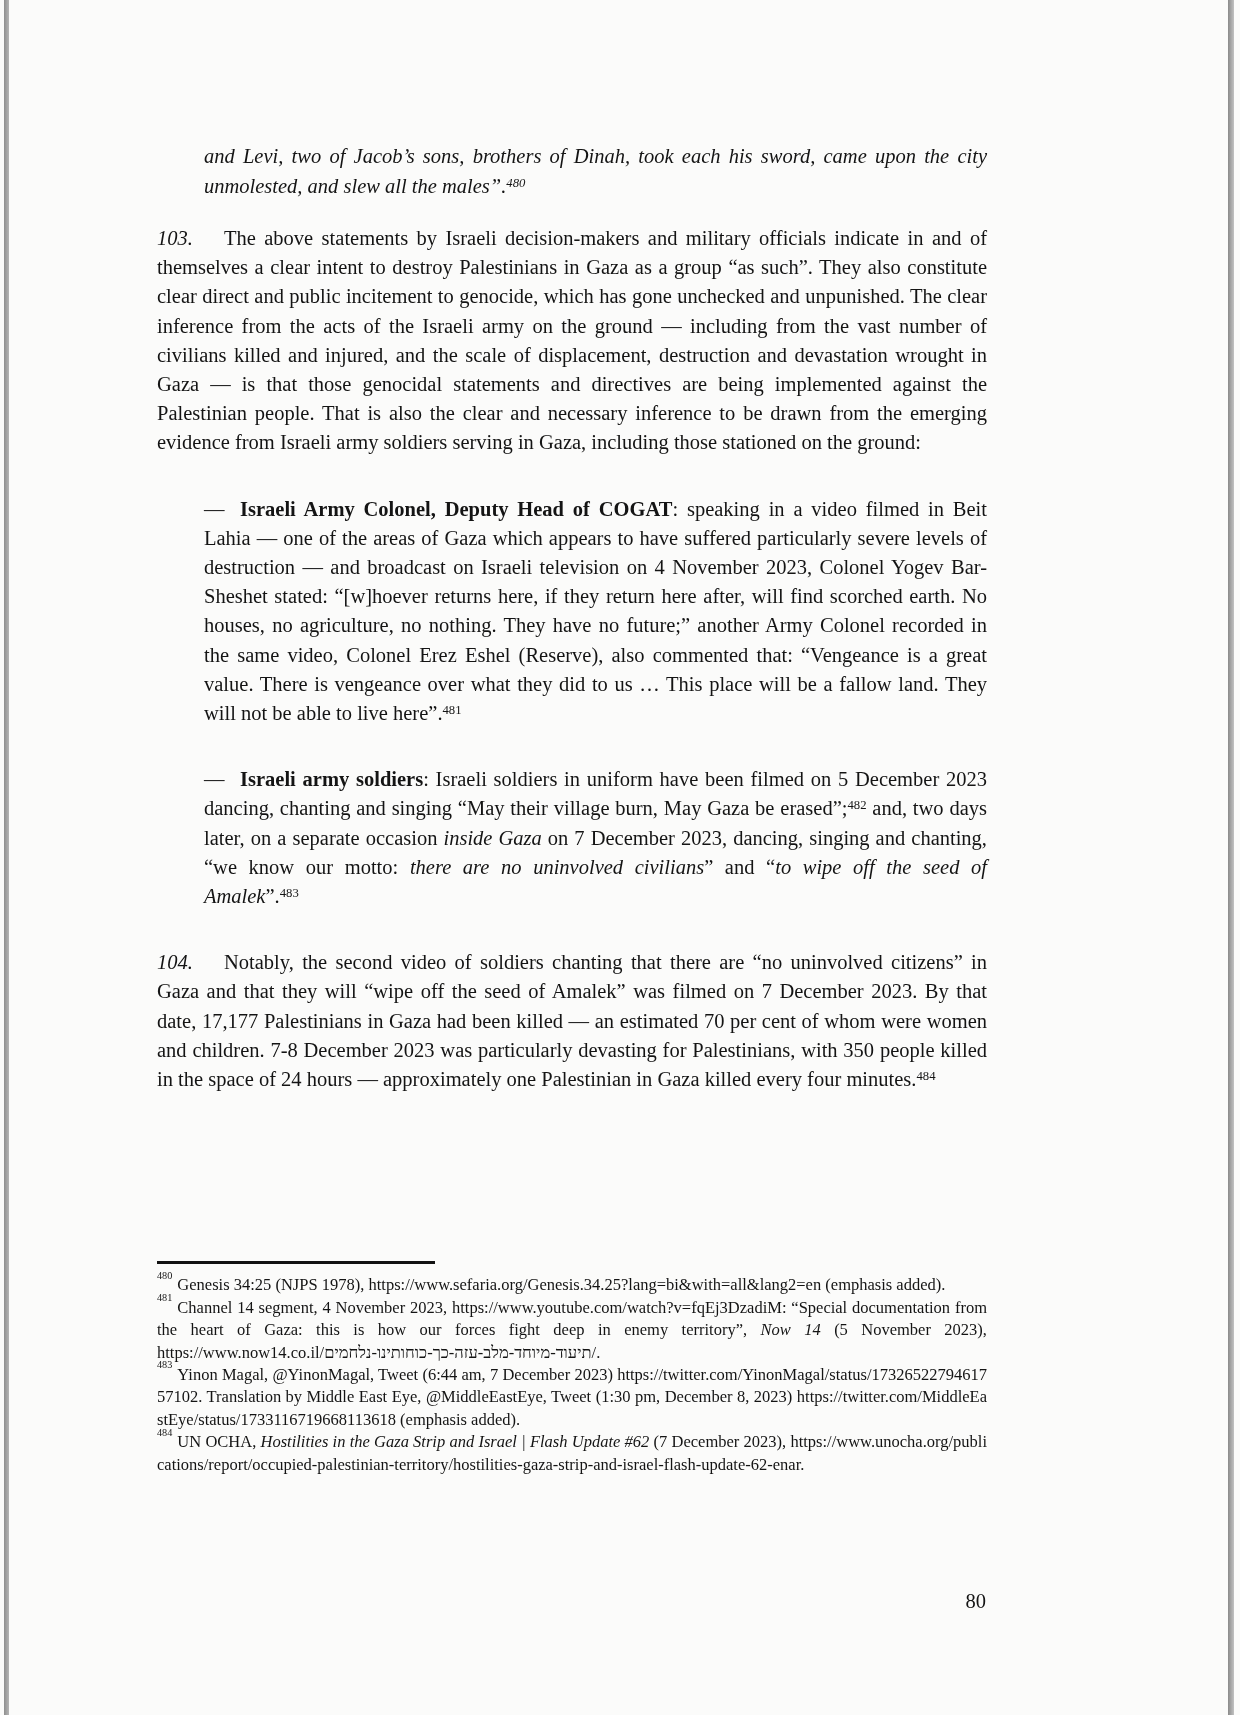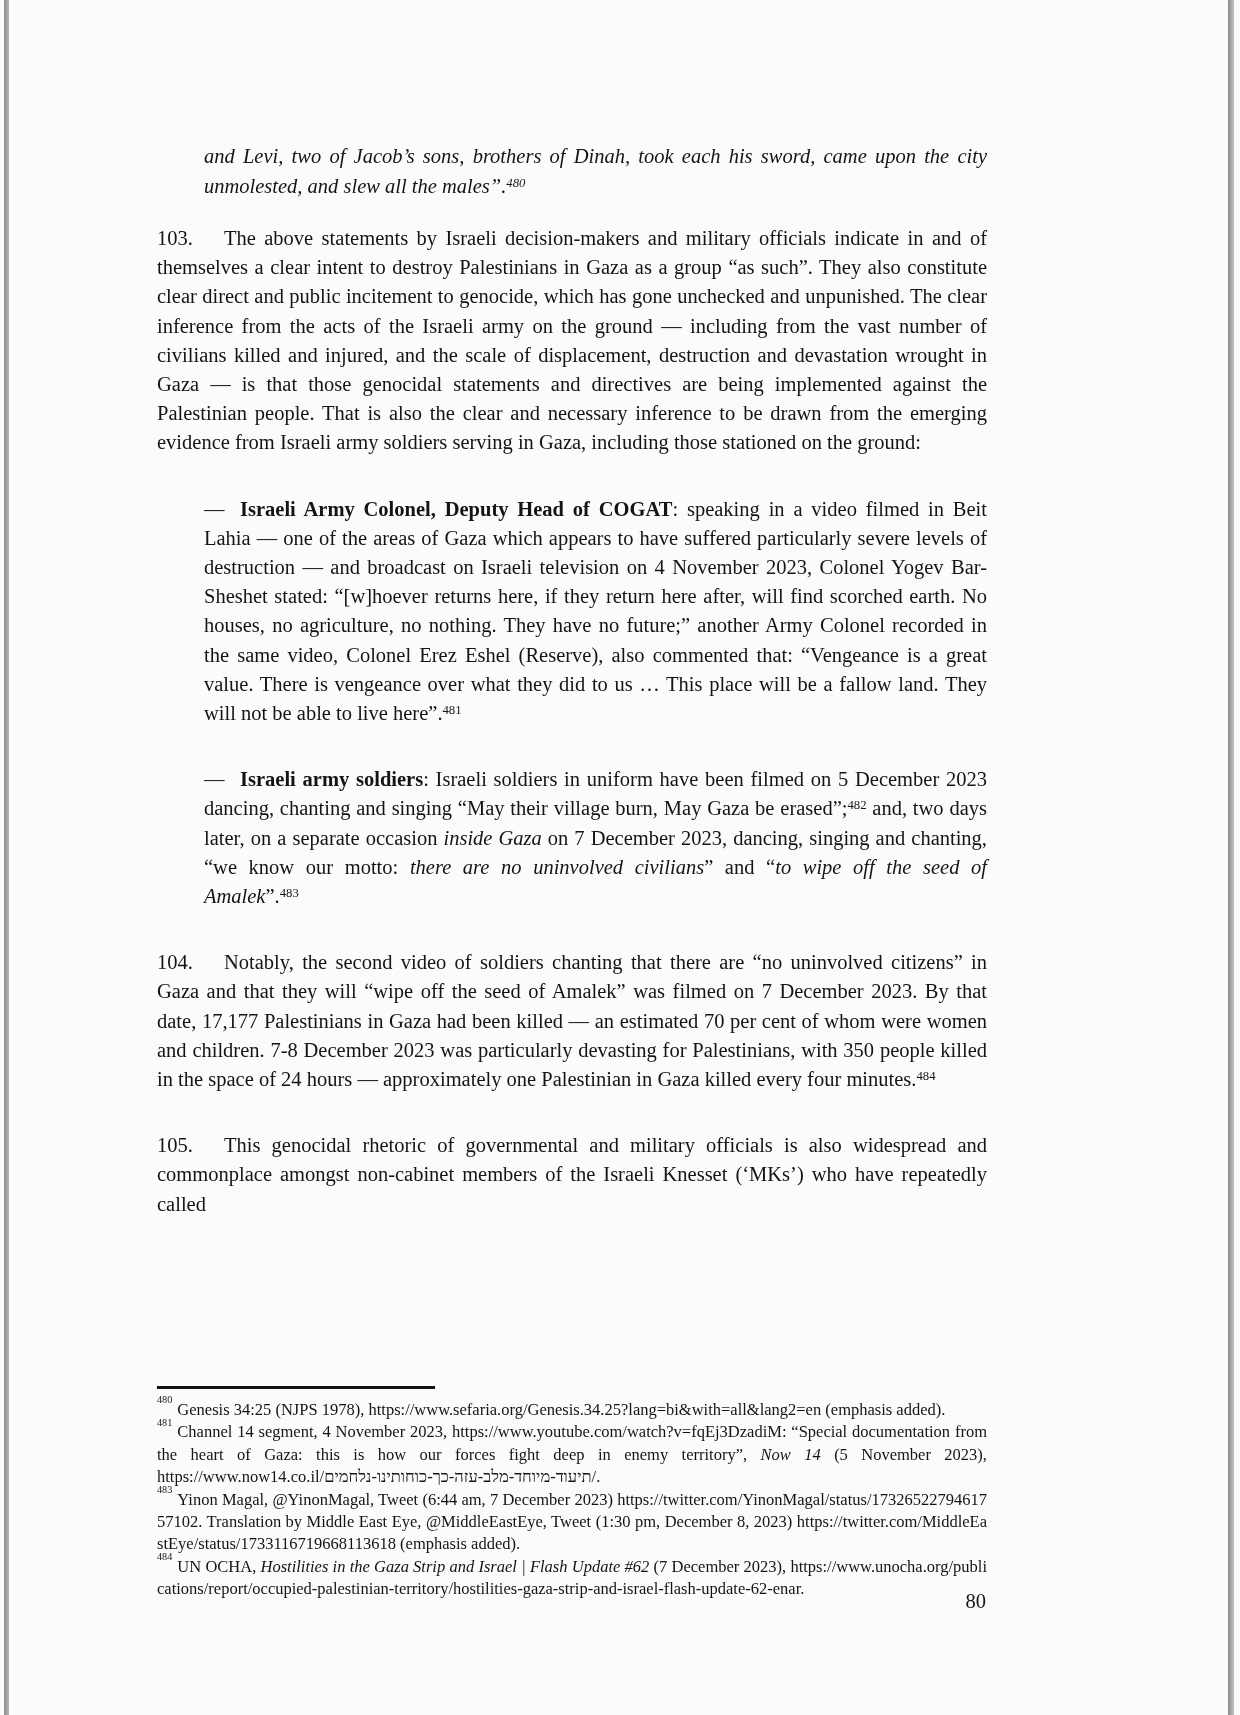--- a/index.html
+++ b/index.html
@@ -21,21 +21,21 @@
     font-size:20.5px;line-height:29.2px;
     text-align:justify;
   }
   .quote{
     margin-left:47px;
     font-style:italic;
     line-height:30px;
     margin-bottom:23px;
   }
   .para{margin-bottom:37px;}
-  .pnum{display:inline-block;width:67px;}
+  .pnum{display:inline-block;width:67px;font-style:italic;}
   .bullet{
     margin-left:47px;
     margin-bottom:37px;
   }
   .bdash{display:inline-block;width:36px;}
   .rt-i{font-style:italic;}
   .rt-b{font-weight:bold;}
   .rt-sup{font-size:0.62em;line-height:0;position:relative;top:-0.5em;}
   .rt-link{word-break:break-all;cursor:pointer;}
   .fnrule{
@@ -66,21 +66,20 @@
   <div class="quote"><span><span class="rt-i">and Levi, two of Jacob’s sons, brothers of Dinah, took each his sword, came upon the city unmolested, and slew all the males”.</span><span class="rt-sup">480</span></span></div>
 
   <div class="para"><span class="pnum">103.</span><span><span class="">The above statements by Israeli decision-makers and military officials indicate in and of themselves a clear intent to destroy Palestinians in Gaza as a group “as such”. They also constitute clear direct and public incitement to genocide, which has gone unchecked and unpunished. The clear inference from the acts of the Israeli army on the ground — including from the vast number of civilians killed and injured, and the scale of displacement, destruction and devastation wrought in Gaza — is that those genocidal statements and directives are being implemented against the Palestinian people. That is also the clear and necessary inference to be drawn from the emerging evidence from Israeli army soldiers serving in Gaza, including those stationed on the ground:</span></span></div>
 
   <div class="bullet"><span class="bdash">—</span><span><span class="rt-b">Israeli Army Colonel, Deputy Head of COGAT</span><span class="">: speaking in a video filmed in Beit Lahia — one of the areas of Gaza which appears to have suffered particularly severe levels of destruction — and broadcast on Israeli television on 4 November 2023, Colonel Yogev Bar-Sheshet stated: “[w]hoever returns here, if they return here after, will find scorched earth. No houses, no agriculture, no nothing. They have no future;” another Army Colonel recorded in the same video, Colonel Erez Eshel (Reserve), also commented that: “Vengeance is a great value. There is vengeance over what they did to us … This place will be a fallow land. They will not be able to live here”.</span><span class="rt-sup">481</span></span></div>
 
   <div class="bullet"><span class="bdash">—</span><span><span class="rt-b">Israeli army soldiers</span><span class="">: Israeli soldiers in uniform have been filmed on 5 December 2023 dancing, chanting and singing “May their village burn, May Gaza be erased”;</span><span class="rt-sup">482</span><span class=""> and, two days later, on a separate occasion </span><span class="rt-i">inside Gaza</span><span class=""> on 7 December 2023, dancing, singing and chanting, “we know our motto: </span><span class="rt-i">there are no uninvolved civilians</span><span class="">” and “</span><span class="rt-i">to wipe off the seed of Amalek</span><span class="">”.</span><span class="rt-sup">483</span></span></div>
 
   <div class="para"><span class="pnum">104.</span><span><span class="">Notably, the second video of soldiers chanting that there are “no uninvolved citizens” in Gaza and that they will “wipe off the seed of Amalek” was filmed on 7 December 2023. By that date, 17,177 Palestinians in Gaza had been killed — an estimated 70 per cent of whom were women and children. 7-8 December 2023 was particularly devasting for Palestinians, with 350 people killed in the space of 24 hours — approximately one Palestinian in Gaza killed every four minutes.</span><span class="rt-sup">484</span></span></div>
 
-  <div class="para"><span class="pnum">105.</span><span><span class="">This genocidal rhetoric of governmental and military officials is also widespread and commonplace amongst non-cabinet members of the Israeli Knesset (‘MKs’) who have repeatedly called</span></span></div>
 
   <div class="fnrule"></div>
 
   <div class="footnotes">
     <div class="fn"><sup class="fnnum">480</sup><span><span class="">Genesis 34:25 (NJPS 1978), </span><span class="rt-link">https://www.sefaria.org/Genesis.34.25?lang=bi&amp;with=all&amp;lang2=en</span><span class=""> (emphasis added).</span></span></div>
     <div class="fn"><sup class="fnnum">481</sup><span><span class="">Channel 14 segment, 4 November 2023, </span><span class="rt-link">https://www.youtube.com/watch?v=fqEj3DzadiM</span><span class="">: “Special documentation from the heart of Gaza: this is how our forces fight deep in enemy territory”, </span><span class="rt-i">Now 14</span><span class=""> (5 November 2023), https://www.now14.co.il/תיעוד-מיוחד-מלב-עזה-כך-כוחותינו-נלחמים/.</span></span></div>
     <div class="fn"><sup class="fnnum">483</sup><span><span class="">Yinon Magal, @YinonMagal, Tweet (6:44 am, 7 December 2023) </span><span class="rt-link">https://twitter.com/YinonMagal/status/1732652279461757102</span><span class="">. Translation by Middle East Eye, @MiddleEastEye, Tweet (1:30 pm, December 8, 2023) </span><span class="rt-link">https://twitter.com/MiddleEastEye/status/1733116719668113618</span><span class=""> (emphasis added).</span></span></div>
     <div class="fn"><sup class="fnnum">484</sup><span><span class="">UN OCHA, </span><span class="rt-i">Hostilities in the Gaza Strip and Israel | Flash Update #62</span><span class=""> (7 December 2023), </span><span class="rt-link">https://www.unocha.org/publications/report/occupied-palestinian-territory/hostilities-gaza-strip-and-israel-flash-update-62-enar</span><span class="">.</span></span></div>
   </div>
 

